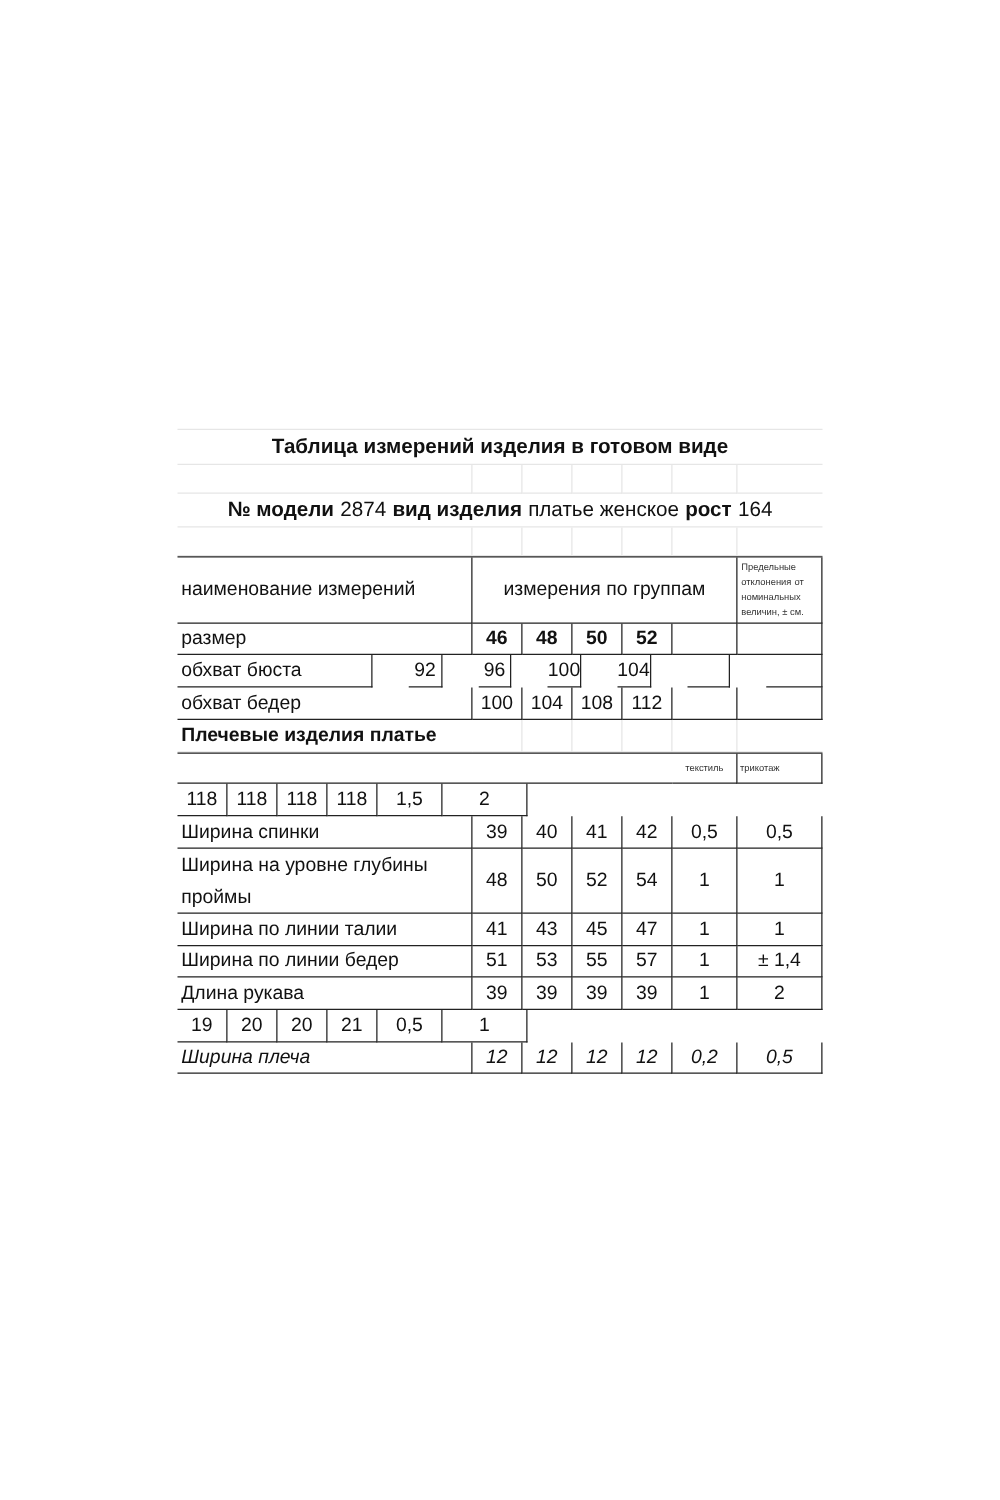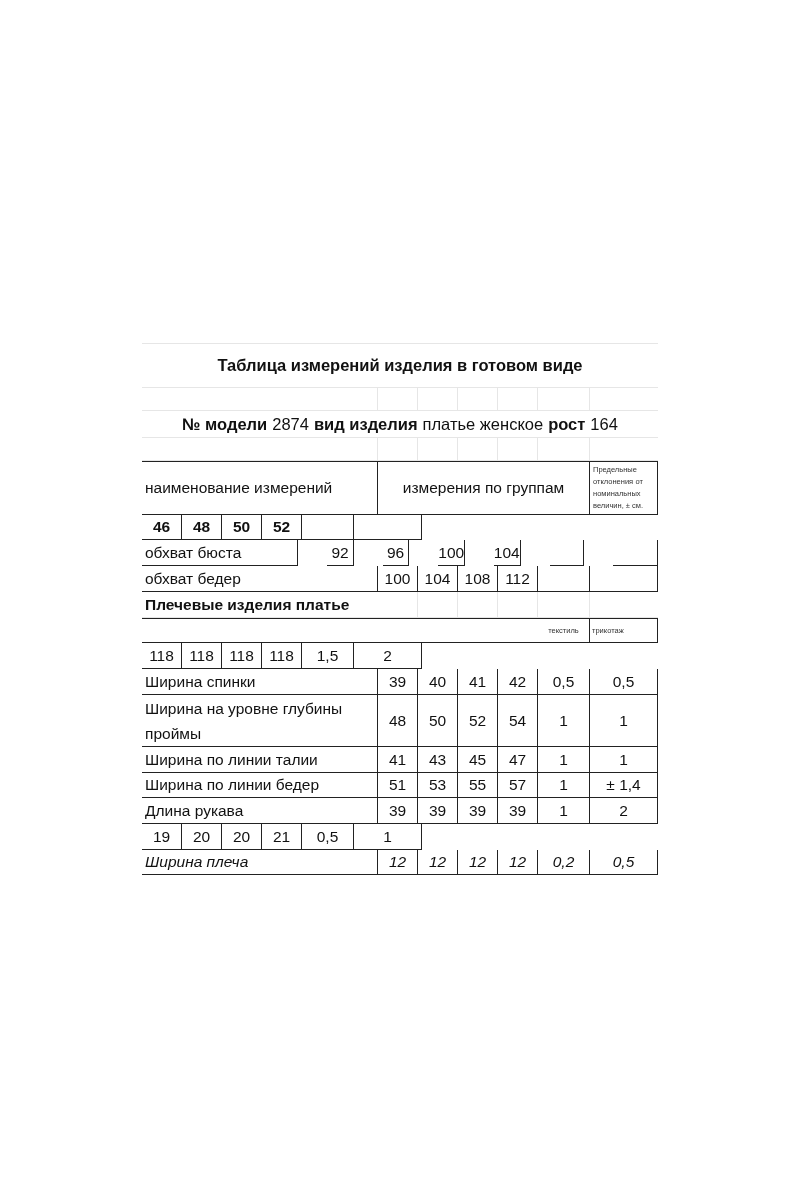--- a/index.html
+++ b/index.html
@@ -23,21 +23,21 @@
     .wrap { white-space: normal; line-height: 25px; }
     .note { white-space: normal; font-size: 7.5px; line-height: 12px; color: #333; padding: 2px 14px 0 3px;
             align-items: flex-start; text-align: justify; text-align-last: justify; }
     .note span { display: block; }
   </style>
 </head>
 <body>
 
 <div class="sheet">
 
-  <div class="row" style="height:45px;">
+  <div class="row" style="height:29px;">
     <div class="cell center bold fs16" style="width:516px; border-bottom:1px solid #e6e6e6; border-top:1px solid #e6e6e6;">Таблица измерений изделия в готовом виде</div>
   </div>
 
   <div class="row" style="height:23px;">
     <div class="cell faint" style="width:236px;"></div>
     <div class="cell faint c-s"></div>
     <div class="cell faint c-s"></div>
     <div class="cell faint c-s"></div>
     <div class="cell faint c-s"></div>
     <div class="cell faint c-tex"></div>
@@ -72,20 +72,21 @@
       <div style="width:100%;">
         <span>Предельные</span>
         <span>отклонения  от</span>
         <span>номинальных</span>
         <span>величин, ± см.</span>
       </div>
     </div>
   </div>
 
   <div class="row" style="height:25px;">
+    <div class="cell framed fs15 c-name">размер</div>
     <div class="cell framed fs15 c-s bold">46</div>
     <div class="cell framed fs15 c-s bold">48</div>
     <div class="cell framed fs15 c-s bold">50</div>
     <div class="cell framed fs15 c-s bold">52</div>
     <div class="cell framed c-tex"></div>
     <div class="cell framed c-tri"></div>
   </div>
 
   <div class="row" style="height:26px;gap:29px;">
     <div class="cell framed fs15 c-name">обхват бюста</div>

